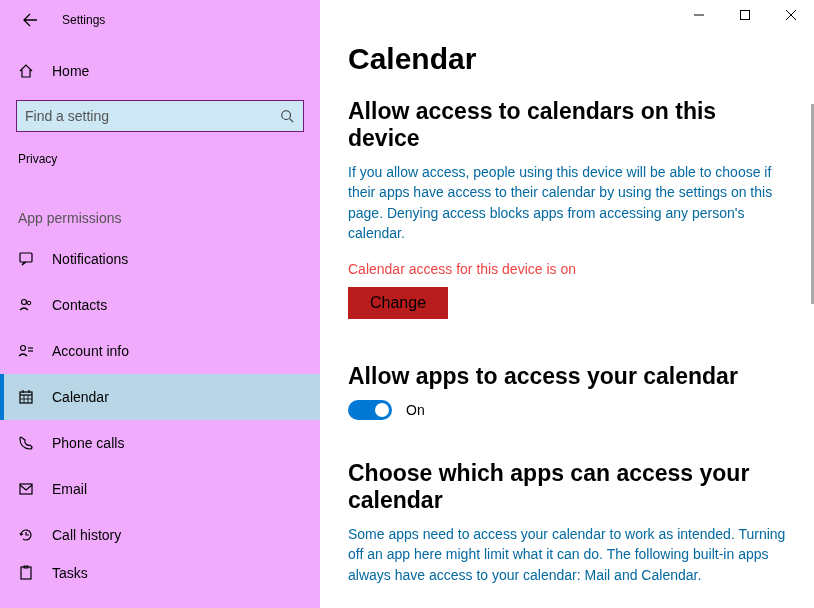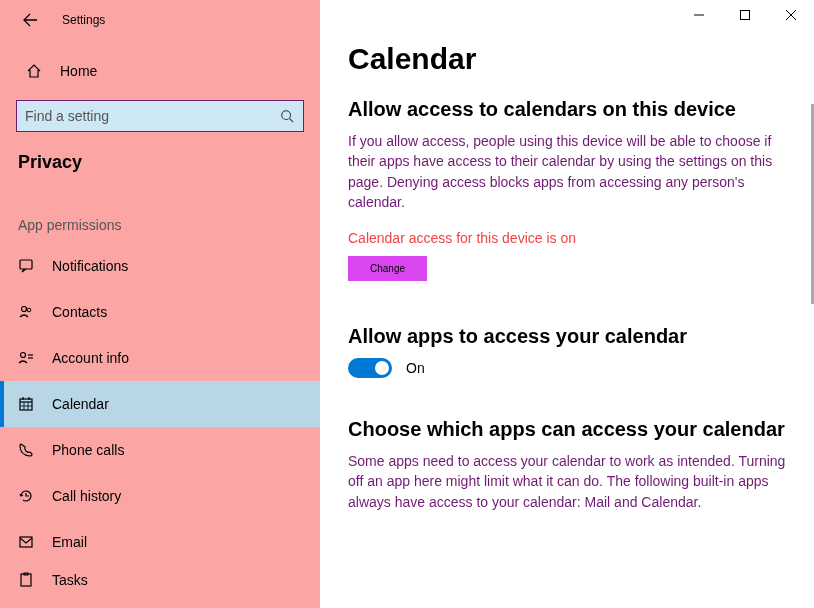--- a/index.html
+++ b/index.html
@@ -9,21 +9,21 @@
     color: #000;
     width: 814px;
     height: 608px;
     overflow: hidden;
     display: flex;
     background: #fff;
   }
   .sidebar {
     width: 320px;
     height: 608px;
-    background: #fca5a5;
+    background: #f0abfc;
     display: flex;
     flex-direction: column;
     position: relative;
   }
   .titlebar {
     height: 40px;
     display: flex;
     align-items: center;
     padding-left: 16px;
   }
@@ -36,21 +36,21 @@
     cursor: pointer;
   }
   .window-title {
     margin-left: 18px;
     font-size: 12px;
   }
   .nav-home {
     display: flex;
     align-items: center;
     height: 38px;
-    padding-left: 26px;
+    padding-left: 18px;
     margin-top: 12px;
     cursor: pointer;
   }
   .nav-home .icon { width: 20px; display:flex; align-items:center; }
   .nav-home span.label { margin-left: 14px; font-size: 14px; }
   .search-box {
     margin: 10px 16px 0 16px;
     height: 32px;
     border: 1px solid #701a75;
     background: #cde7f4;
@@ -63,22 +63,22 @@
     border: none;
     background: transparent;
     outline: none;
     font-size: 14px;
     color: #333;
   }
   .search-box input::placeholder { color: #555; }
   .search-icon { width: 16px; display:flex; justify-content:center; cursor:pointer; }
   .section-label {
     padding: 20px 32px 8px 18px;
-    font-size: 18px;
-    font-weight: 700;
+    font-size: 12px;
+    font-weight: 400;
   }
   .subheader {
     padding: 36px 18px 10px 18px;
     font-size: 14px;
     color: #555;
   }
   .nav-item {
     display: flex;
     align-items: center;
     height: 46px;
@@ -121,43 +121,43 @@
     height: 100%;
     overflow-y: hidden;
     position: relative;
   }
   .content h1 {
     font-size: 30px;
     font-weight: 600;
     margin-bottom: 22px;
   }
   .content h2 {
-    font-size: 20px;
+    font-size: 23px;
     font-weight: 600;
     margin-bottom: 10px;
     margin-top: 4px;
   }
   .content p {
     font-size: 14px;
-    color: #701a75;
+    color: #0369a1;
     line-height: 1.45;
     margin-bottom: 18px;
     max-width: 450px;
   }
   .status-line {
     font-size: 14px;
     color: #ef4444;
     margin-bottom: 10px;
   }
   .change-btn {
     display: inline-block;
-    background: #d946ef;
+    background: #b91c1c;
     border: none;
     padding: 7px 22px;
-    font-size: 10px;
+    font-size: 16px;
     cursor: pointer;
     margin-bottom: 40px;
   }
   .toggle-row {
     display: flex;
     align-items: center;
     margin-bottom: 40px;
   }
   .toggle {
     width: 44px; height: 20px;
@@ -273,36 +273,36 @@
       <svg width="16" height="16" viewBox="0 0 16 16">
           <path d="M3 2 Q2 2 2 4 Q2 13 12 14 Q14 14 14 12 L12 10 Q10 11 8 9 Q6 7 7 5 Z" stroke="#000" stroke-width="1.2" fill="none"></path>
         </svg>
     </span>
     <span class="label">Phone calls</span>
   </div>
 
   <div class="nav-item">
     <span class="icon">
       <svg width="16" height="16" viewBox="0 0 16 16">
+          <rect x="2" y="3" width="12" height="10" stroke="#000" stroke-width="1.2" fill="none"></rect>
+          <path d="M2 4 L8 9 L14 4" stroke="#000" stroke-width="1.2" fill="none"></path>
+        </svg>
+    </span>
+    <span class="label">Email</span>
+  </div>
+
+  <div class="nav-item">
+    <span class="icon">
+      <svg width="16" height="16" viewBox="0 0 16 16">
           <path d="M3 8 A5 5 0 1 1 5 12" stroke="#000" stroke-width="1.2" fill="none"></path>
           <path d="M8 5 V8 H11" stroke="#000" stroke-width="1.2" fill="none"></path>
           <path d="M2 6 L3 8 L5 7" stroke="#000" stroke-width="1.2" fill="none"></path>
         </svg>
     </span>
     <span class="label">Call history</span>
-  </div>
-
-  <div class="nav-item">
-    <span class="icon">
-      <svg width="16" height="16" viewBox="0 0 16 16">
-          <rect x="2" y="3" width="12" height="10" stroke="#000" stroke-width="1.2" fill="none"></rect>
-          <path d="M2 4 L8 9 L14 4" stroke="#000" stroke-width="1.2" fill="none"></path>
-        </svg>
-    </span>
-    <span class="label">Email</span>
   </div>
 
   <div class="nav-item" style="height:30px;">
     <span class="icon">
       <svg width="16" height="16" viewBox="0 0 16 16">
           <rect x="3" y="2" width="10" height="12" stroke="#000" stroke-width="1.2" fill="none"></rect>
           <rect x="6" y="1" width="4" height="2" stroke="#000" stroke-width="1" fill="none"></rect>
         </svg>
     </span>
     <span class="label">Tasks</span>

